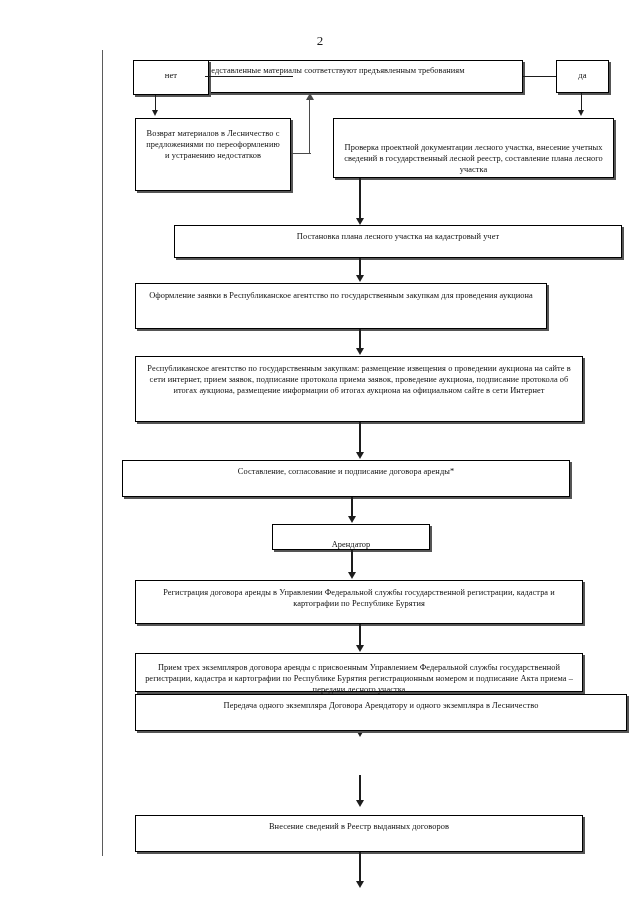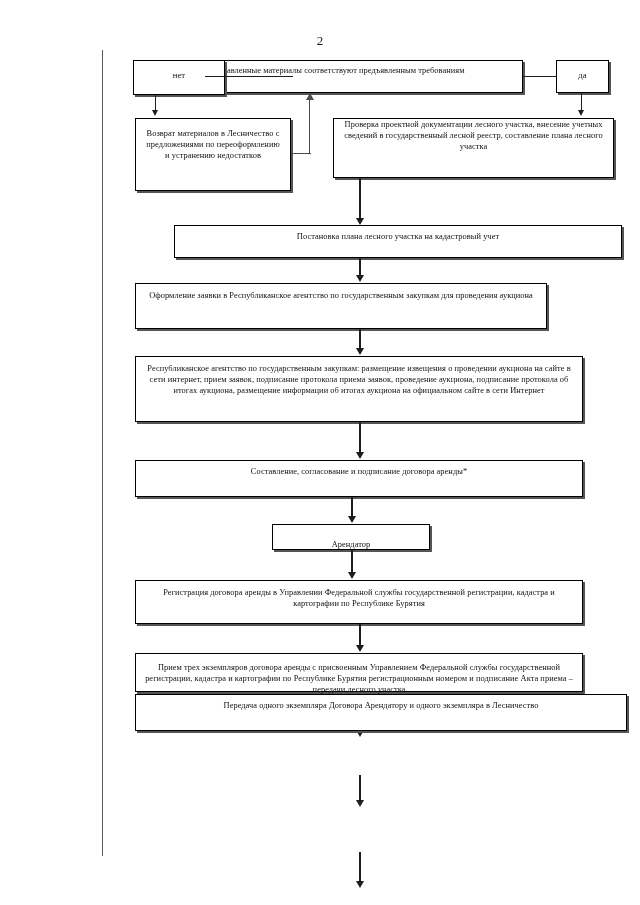--- a/index.html
+++ b/index.html
@@ -86,21 +86,21 @@
 <div id="page">
 
   <div class="margin-rule" style="left:102px; top:50px; width:1.3px; height:806px;"></div>
 
   <div class="page-number" style="left:300px; top:33px; width:40px;">2</div>
 
   <div class="node left" style="left:193px; top:60px; width:330px; height:33px;">
     <span class="txt">Представленные  материалы соответствуют предъявленным требованиям</span>
   </div>
 
-  <div class="node center small" style="left:133px; top:60px; width:92px; height:35px; padding-top:9px;">
+  <div class="node center small" style="left:133px; top:60px; width:76px; height:35px; padding-top:9px;">
     <span class="txt">нет</span>
   </div>
 
   <div class="node center small" style="left:556px; top:60px; width:53px; height:33px; padding-top:9px;">
     <span class="txt">да</span>
   </div>
 
   <div class="conn thin h" style="left:205px; top:76px; width:88px;"></div>
 
   <div class="conn thin h" style="left:523px; top:76px; width:33px;"></div>
@@ -108,21 +108,21 @@
   <div class="conn thin v" style="left:155px; top:95px; height:17px;"></div>
   <div class="arrow down thin" style="left:152px; top:110px;"></div>
 
   <div class="conn thin v" style="left:581px; top:93px; height:18px;"></div>
   <div class="arrow down thin" style="left:578px; top:110px;"></div>
 
   <div class="node center" style="left:135px; top:118px; width:156px; height:73px; padding-top:9px;">
     <span class="txt">Возврат материалов в Лесничество с предложениями по переоформлению и устранению недостатков</span>
   </div>
 
-  <div class="node center" style="left:333px; top:118px; width:281px; height:60px; padding-top:0;">
+  <div class="node center" style="left:333px; top:118px; width:281px; height:60px; padding-top:23px;">
     <span class="txt">Проверка проектной документации лесного участка, внесение учетных сведений в государственный лесной реестр, составление плана лесного участка</span>
   </div>
 
   <div class="conn thin h grey" style="left:291px; top:153px; width:20px;"></div>
   <div class="conn thin v grey" style="left:309px; top:100px; height:54px;"></div>
   <div class="arrow up" style="left:305.5px; top:93px;"></div>
 
   <div class="conn v" style="left:359px; top:178px; height:41px;"></div>
   <div class="conn v" style="left:359px; top:207px; height:12px;"></div>
   <div class="conn h" style="left:359px; top:218px; width:1px;"></div>
@@ -142,21 +142,21 @@
   <div class="conn v" style="left:359px; top:329px; height:19px;"></div>
   <div class="arrow down" style="left:355.5px; top:348px;"></div>
 
   <div class="node center" style="left:135px; top:356px; width:448px; height:66px; padding-top:6px;">
     <span class="txt">Республиканское  агентство по государственным закупкам: размещение извещения о проведении аукциона на  сайте в сети интернет, прием заявок, подписание протокола приема заявок, проведение аукциона, подписание протокола об итогах аукциона, размещение информации об итогах аукциона на официальном  сайте в сети Интернет</span>
   </div>
 
   <div class="conn v" style="left:359px; top:422px; height:30px;"></div>
   <div class="arrow down" style="left:355.5px; top:452px;"></div>
 
-  <div class="node center" style="left:135px; top:460px; width:448px; height:37px; padding-top:5px;">
+  <div class="node center" style="left:122px; top:460px; width:448px; height:37px; padding-top:5px;">
     <span class="txt">Составление, согласование и подписание договора аренды*</span>
   </div>
 
   <div class="conn v" style="left:351px; top:497px; height:20px;"></div>
   <div class="arrow down" style="left:347.5px; top:516px;"></div>
 
   <div class="node center" style="left:272px; top:524px; width:158px; height:26px; padding-top:14px;">
     <span class="txt">Арендатор</span>
   </div>
 
@@ -177,17 +177,20 @@
   <div class="conn v" style="left:359px; top:708px; height:23px;"></div>
   <div class="arrow down" style="left:355.5px; top:730px;"></div>
 
   <div class="node center" style="left:135px; top:694px; width:492px; height:37px; padding-top:5px;">
     <span class="txt">Передача одного  экземпляра  Договора  Арендатору и одного экземпляра в Лесничество</span>
   </div>
 
   <div class="conn v" style="left:359px; top:775px; height:25px;"></div>
   <div class="arrow down" style="left:355.5px; top:800px;"></div>
 
+  <div class="node center" style="left:135px; top:815px; width:448px; height:37px; padding-top:5px;">
+    <span class="txt">Внесение сведений в Реестр выданных договоров</span>
+  </div>
 
   <div class="conn v" style="left:359px; top:852px; height:30px;"></div>
   <div class="arrow down" style="left:355.5px; top:881px;"></div>
 
 </div>
 
 </body></html>

